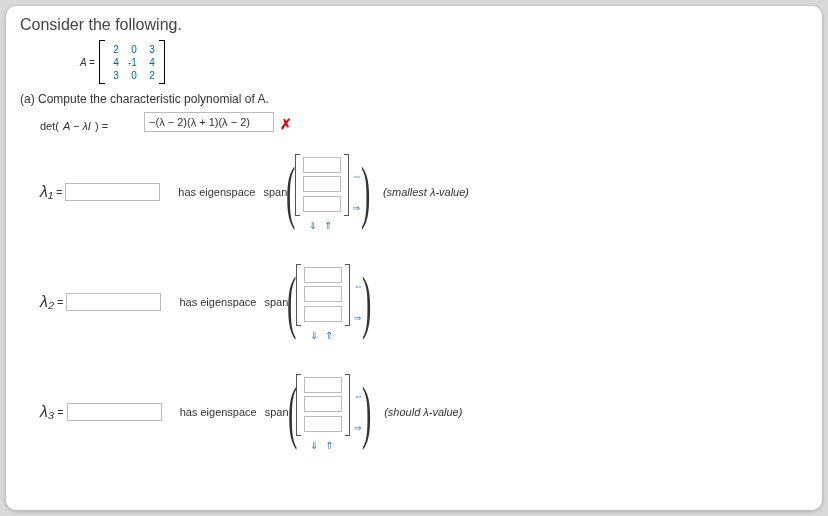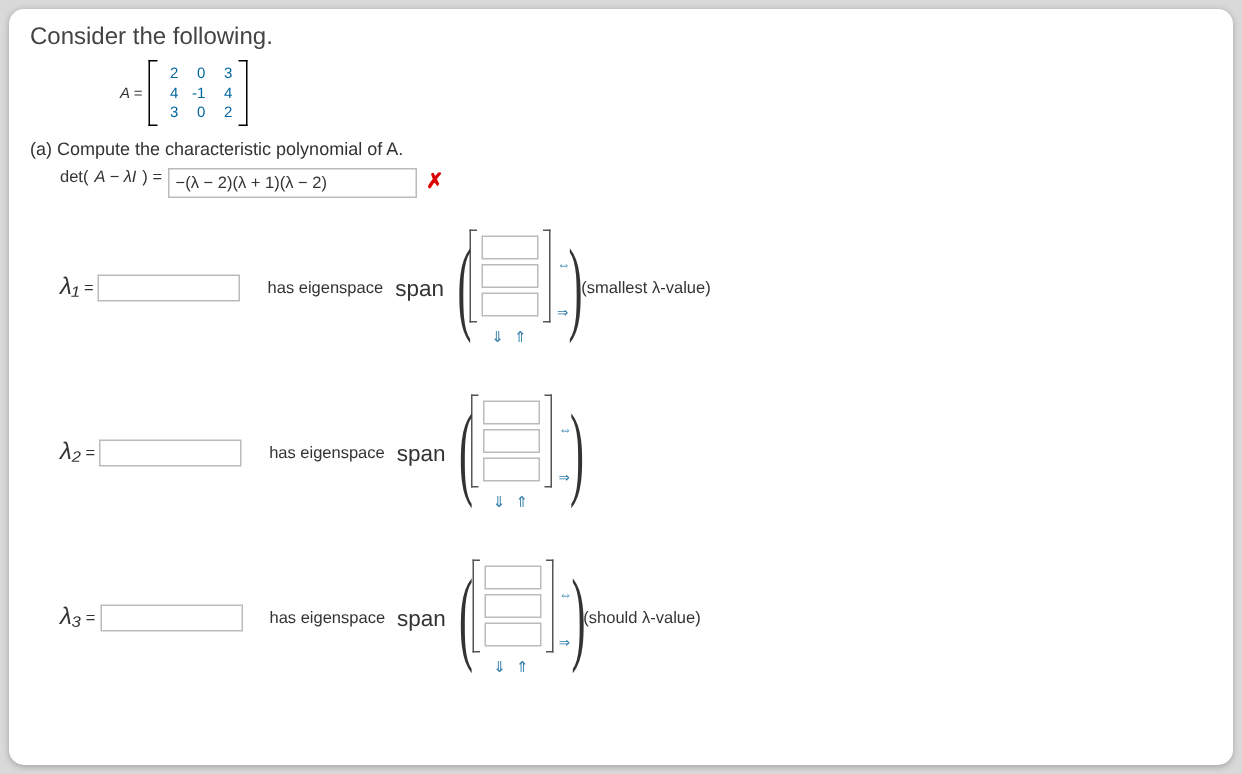--- a/index.html
+++ b/index.html
@@ -34,45 +34,45 @@
     grid-template-columns: repeat(3, auto);
     gap: 2px 8px;
     font-size: 10px;
     color: #0066a0;
     padding: 2px 4px;
   }
   .matrix-body span { text-align: right; min-width: 10px; }
   .part { margin-bottom: 10px; }
   .part-label { font-size: 12px; color: #333; margin-bottom: 6px; }
   .part-body { margin-left: 20px; }
-  .det-line { display: flex; align-items: flex-start; gap: 4px; font-size: 11px; }
+  .det-line { display: flex; align-items: flex-end; gap: 4px; font-size: 11px; }
   .inputbox {
     border: 1px solid #bbb;
     background: #fff;
     height: 20px;
     padding: 2px 4px;
     font-size: 11px;
     color: #333;
     font-family: inherit;
   }
-  .inputbox.wide { width: 166px; }
+  .inputbox.wide { width: 130px; margin-left: 32px; }
   .inputbox.tiny { width: 38px; height: 16px; font-size: 10px; }
   .inputbox.lam { width: 95px; height: 18px; }
   .cross { color: #d00; font-weight: bold; font-size: 14px; margin-left: 2px; }
   .eig-row {
     display: flex;
     align-items: center;
     margin-left: 20px;
     margin-bottom: 10px;
     height: 100px;
   }
   .lambda-lab { font-size: 16px; font-style: italic; }
   .eq { margin: 0 3px; }
   .hastxt { margin: 0 8px 0 18px; font-size: 11px; }
-  .spantxt { font-size: 15px; margin-right: 10px; }
+  .spantxt { font-size: 11px; margin-right: 0; }
   .paren {
     font-size: 70px;
     font-weight: 100;
     line-height: 70px;
     color: #333;
     font-family: "Times New Roman", serif;
     transform: scaleX(0.4);
     display: inline-block;
     margin: 0 -8px;
   }
@@ -105,21 +105,21 @@
   .side-arrows {
     display: flex;
     flex-direction: column;
     justify-content: space-around;
     color: #2a7aa8;
     font-size: 9px;
     height: 60px;
     margin-left: 4px;
     gap: 4px;
   }
-  .hint { font-size: 11px; color: #333; }
+  .hint { font-size: 11px; color: #333; margin-left: 14px; font-style: italic; }
 </style>
 </head>
 <body>
 
 <div class="panel">
 
   <div class="prompt">Consider the following.</div>
 
   <div class="matrix-line">
     <span class="matrix-label">A =</span>

